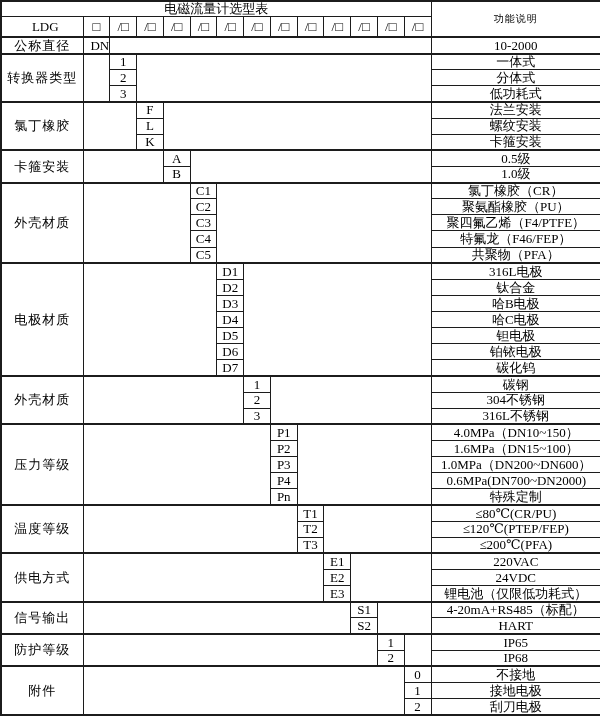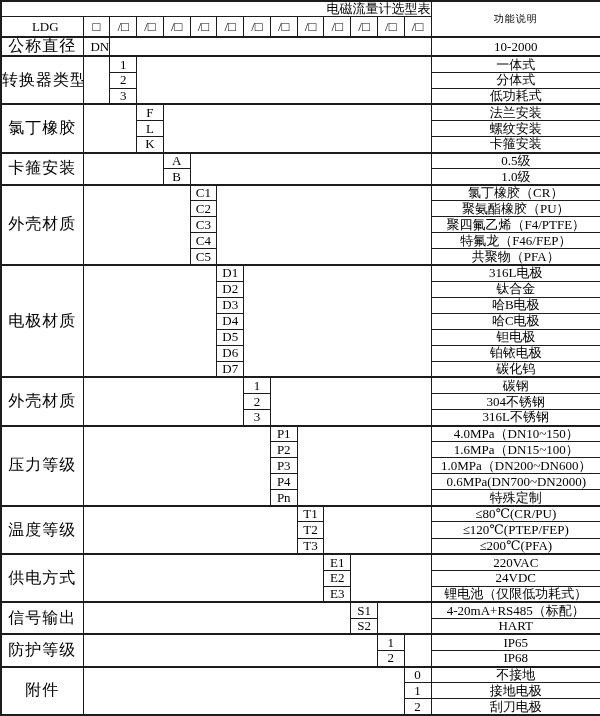--- a/index.html
+++ b/index.html
@@ -15,23 +15,23 @@
     border:1px solid #1c1c1c;
     padding:0;margin:0;
     text-align:center;vertical-align:middle;
     font-size:13px;line-height:1.05;
     overflow:hidden;white-space:nowrap;
   }
   tr{height:16px;}
   tr.hdr{height:15px;}
   tr.model{height:21px;}
   tr.gs td{border-top:2px solid #1c1c1c;}
-  td.title{font-size:13px;text-align:right;}
+  td.title{font-size:13px;}
   td.fnh{font-size:10px;letter-spacing:1px;}
-  td.lbl{font-size:16px;letter-spacing:1px;margin-left:28px;}
+  td.lbl{font-size:13px;letter-spacing:1px;margin-left:28px;}
   td.ldg{text-align:center;padding-left:6px;}
   td.dn{text-align:right;padding-left:2px;}
   td.desc.left{text-align:center;padding-left:1px;}
   td.fill{background:#fff;}
 </style>
 </head>
 <body>
 
 <div id="sheet">
 <table>

